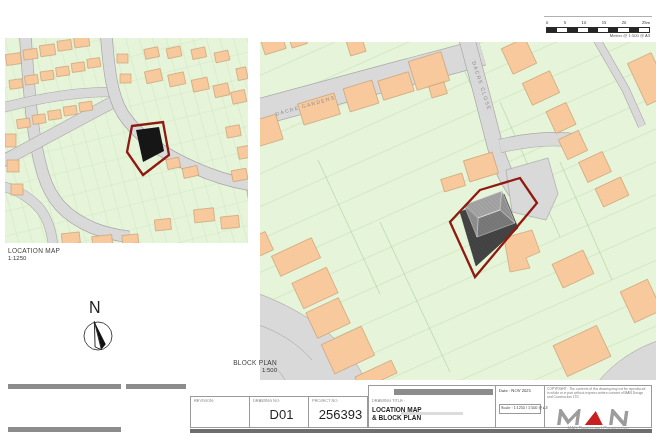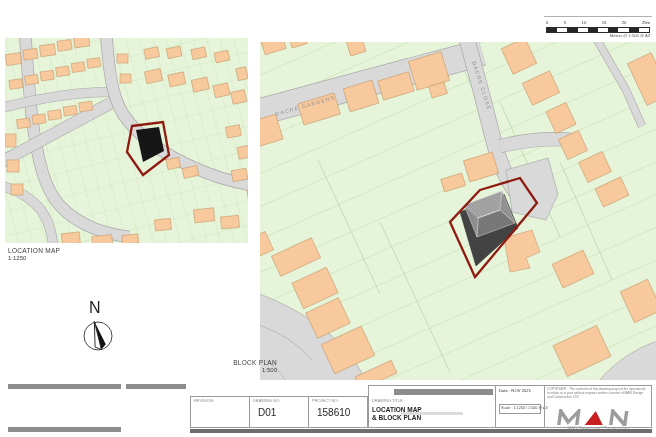--- a/index.html
+++ b/index.html
@@ -30,21 +30,21 @@
   .sb-ruler div:nth-child(even){background:#fff;}
   .sb-caption{font-size:6px;transform:scale(.68);transform-origin:100% 0;text-align:right;color:#555;margin-top:1px;}
   
   .redact{background:var(--redact);}
   .notes-text{font-size:5.8px;transform:scale(.62);width:161%;line-height:1.3;color:#8a8a8a;}
   .contact-text{font-size:6px;transform:scale(.62);width:161%;line-height:1.55;color:#555;}
   .cells{border:1px solid #9a9a9a;display:flex;box-sizing:border-box;background:#fff;}
   .cell{box-sizing:border-box;padding:2px 3px;position:relative;}
   .cell + .cell{border-left:1px solid #9a9a9a;}
   .cell-label{font-size:6px;transform:scale(.66);transform-origin:0 0;width:152%;color:#8a8a8a;white-space:nowrap;}
-  .cell-value{font-size:10px;color:#1f1f1f;margin:2px 0 0 5px;}
+  .cell-value{font-size:13px;color:#1f1f1f;margin:2px 0 0 5px;text-align:center;}
   .title-lines{font-size:6.5px;font-weight:700;color:#1f1f1f;line-height:1.25;margin-top:1px;}
   .date-text{font-size:6px;transform:scale(.7);transform-origin:0 0;width:143%;color:#333;}
   .scale-box{border:1px solid #9a9a9a;margin-top:10px;padding:1px;}
   .scale-text{font-size:5.5px;transform:scale(.68);transform-origin:0 0;width:147%;color:#444;white-space:nowrap;}
   .copyright{font-size:5.5px;transform:scale(.6);transform-origin:0 0;width:166%;line-height:1.25;color:#7a7a7a;}
   .tagline{font-size:6.5px;transform:scale(.7);transform-origin:0 0;width:143%;text-align:center;color:#9a9a9a;margin-top:0px;}
   .bottom-bar{background:var(--bar-dark);}
 </style>
 </head>
 <body>
@@ -277,21 +277,21 @@
   <div class="abs cells" style="left:190px;top:396px;width:178px;height:32px;">
     <div class="cell" style="width:58px;">
       <div class="cell-label">REVISION:</div>
     </div>
     <div class="cell" style="width:59px;">
       <div class="cell-label">DRAWING NO:</div>
       <div class="cell-value">D01</div>
     </div>
     <div class="cell" style="width:59px;">
       <div class="cell-label">PROJECT NO:</div>
-      <div class="cell-value">158610</div>
+      <div class="cell-value">256393</div>
     </div>
   </div>
 
   <div class="abs cells" style="left:368px;top:385px;width:284px;height:43px;">
     <div class="cell" style="width:127px;">
       <div class="abs redact" style="left:25px;top:3px;width:99px;height:6px;"></div>
       <div class="abs" style="left:32px;top:26px;width:62px;height:3px;background:#dcdcdc;"></div>
       <div style="margin-top:11px;">
         <div class="cell-label">DRAWING TITLE :</div>
         <div class="title-lines">

